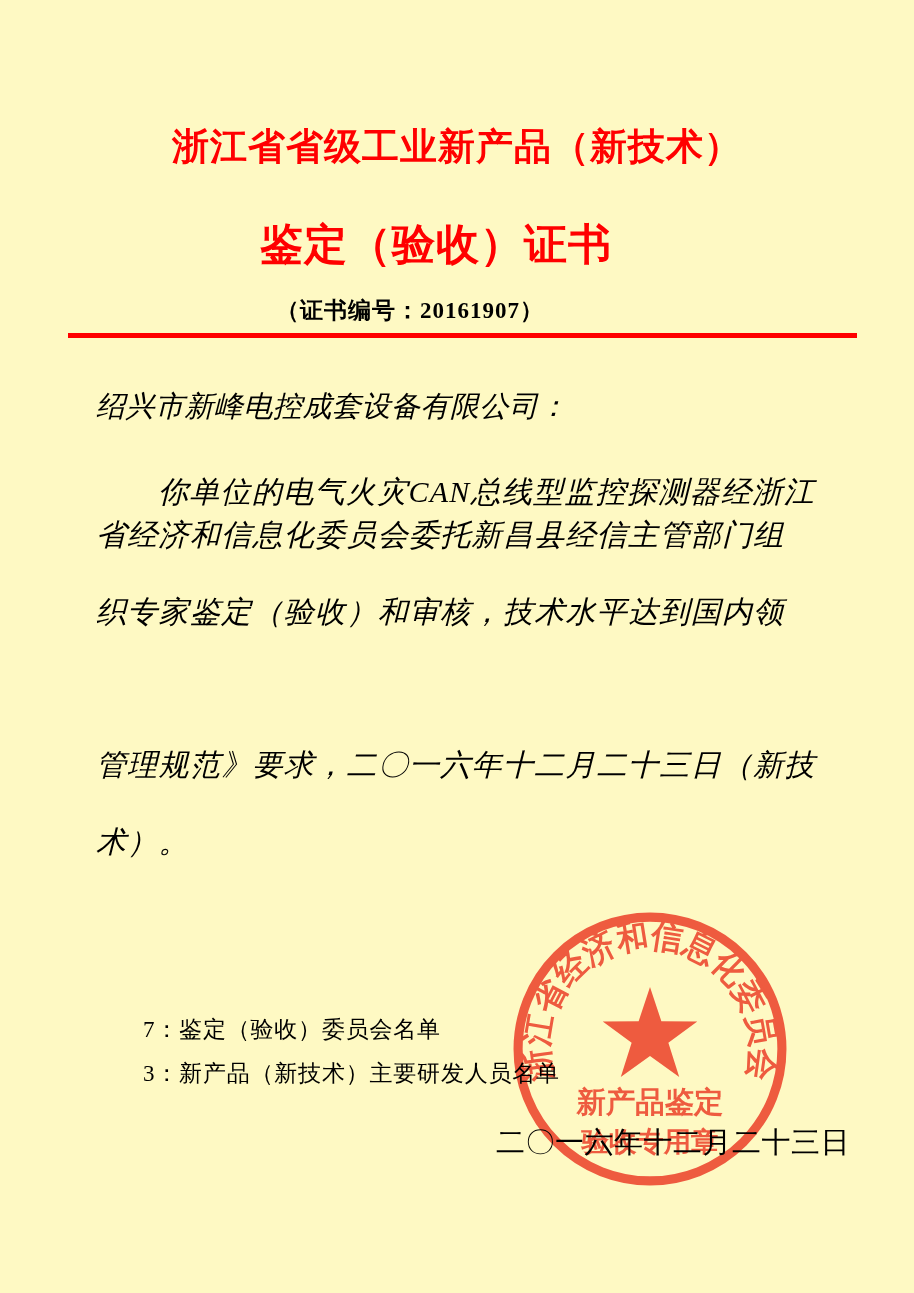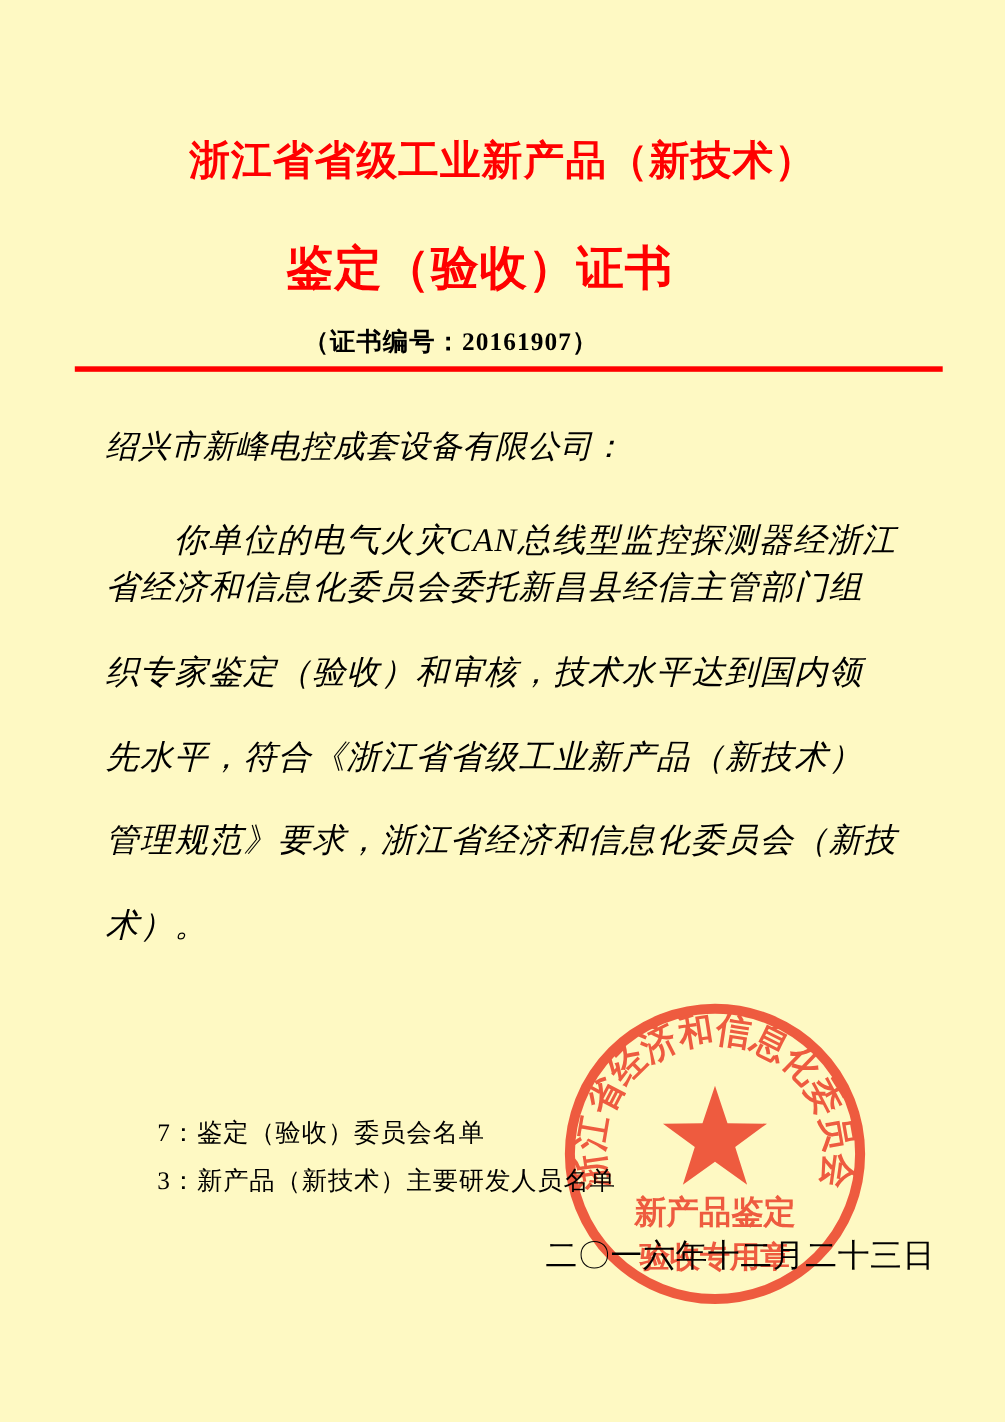--- a/index.html
+++ b/index.html
@@ -54,22 +54,21 @@
 
   <div class="abs title1">浙江省省级工业新产品（新技术）</div>
   <div class="abs title2">鉴定（验收）证书</div>
   <div class="abs certno">（证书编号：20161907）</div>
   <div class="rule"></div>
 
   <div class="abs bodyline salutation">绍兴市新峰电控成套设备有限公司：</div>
   <div class="abs bodyline l0">你单位的电气火灾CAN总线型监控探测器经浙江</div>
   <div class="abs bodyline l1">省经济和信息化委员会委托新昌县经信主管部门组</div>
   <div class="abs bodyline l2">织专家鉴定（验收）和审核，技术水平达到国内领</div>
-  <div class="abs bodyline l3">先水平，符合《浙江省省级工业新产品（新技术）</div>
-  <div class="abs bodyline l4">管理规范》要求，浙江省经济和信息化委员会（新技</div>
+  <div class="abs bodyline l4">管理规范》要求，二〇一六年十二月二十三日（新技</div>
   <div class="abs bodyline l5">术）。</div>
 
 
   <div class="abs att att2">7：鉴定（验收）委员会名单</div>
   <div class="abs att att3">3：新产品（新技术）主要研发人员名单</div>
 
   <div class="abs dateline">二〇一六年十二月二十三日</div>
 
   <svg class="seal" viewBox="0 0 272 272" xmlns="http://www.w3.org/2000/svg" font-family="Liberation Serif, DejaVu Serif, serif">
     <circle cx="136" cy="136" r="130" fill="none" stroke="#ee5045" stroke-width="9"></circle>

